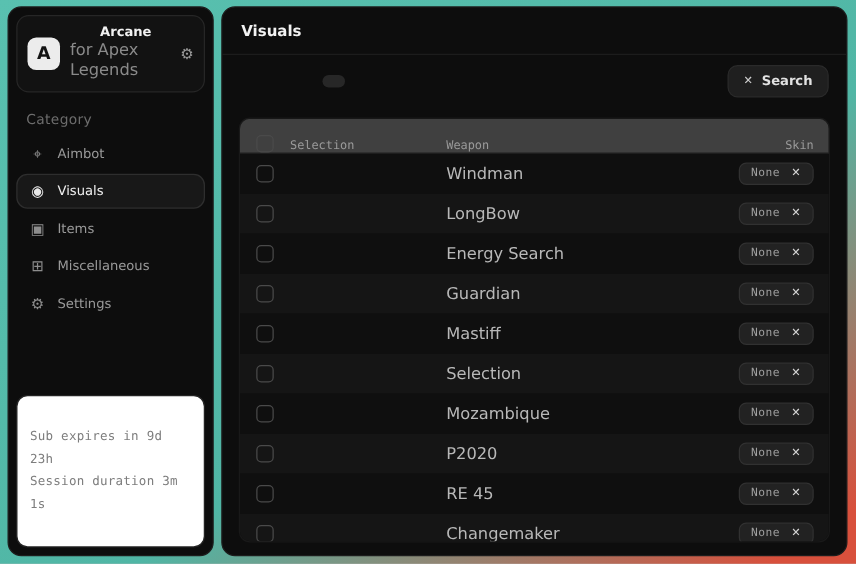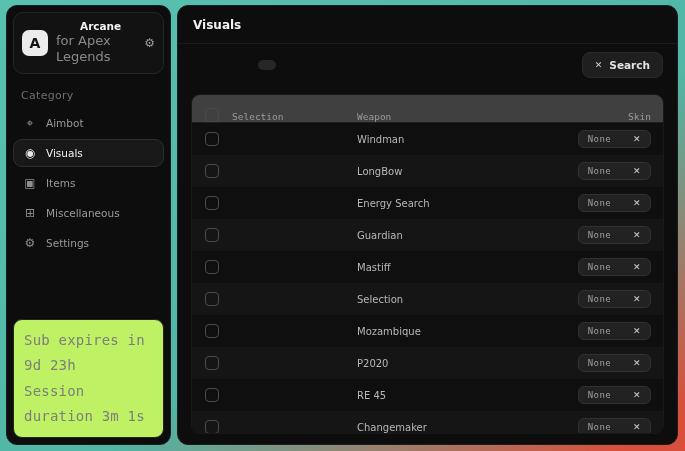--- a/index.html
+++ b/index.html
@@ -35,23 +35,23 @@
   .navitem {
     display:flex; align-items:center; gap:9px; height:28px; padding:0 9px;
     border:1px solid transparent; border-radius:9px; cursor:pointer;
     color:#9a9a9a; font-size:10.5px;
   }
   .navitem .nicon { font-size:12px; width:14px; text-align:center; color:#8d8d8d; }
   .navitem.active { background:#181818; border-color:#2e2e2e; color:#f0f0f0; }
   .navitem.active .nicon { color:#e8e8e8; }
   .sidespacer { flex:1; }
   .statusbox {
-    border:1px solid #242424; border-radius:9px; background:#bef264;
-    padding:8px 10px; font-family:"DejaVu Sans Mono","Liberation Mono",monospace;
-    font-size:14px; color:#7d7d7d; line-height:1.8; letter-spacing:.2px;
+    border:1px solid #242424; border-radius:9px; background:#ffffff;
+    padding:24px 10px; font-family:"DejaVu Sans Mono","Liberation Mono",monospace;
+    font-size:10px; color:#7d7d7d; line-height:1.8; letter-spacing:.2px;
   }
   
   .main { flex:1; display:flex; flex-direction:column; min-width:0; }
   .mainheader {
     padding:12px 15px 11px; border-bottom:1px solid #1c1c1c;
   }
   .maintitle { font-size:12px; font-weight:bold; color:#f2f2f2; }
   .tabsrow { display:flex; align-items:center; padding:8px 14px 6px; gap:4px; }
   .tab {
     background:transparent; border:none; color:#8d8d8d; font-size:10.5px;
@@ -80,24 +80,24 @@
     width:14px; height:14px; border:1.5px solid #4a4a4a; border-radius:4px;
     background:transparent; cursor:pointer;
   }
   .selheader { width:125px; flex:none; }
   .weaponcol { flex:1; text-align:left; }
   .skincol { flex:none; padding-right:12px; text-align:right; }
   .trow {
     display:flex; align-items:center; height:32px; background:#0f0f0f;
   }
   .trow:nth-child(even) { background:#151515; }
-  .trow .weaponcol { font-size:10px; color:#b8b8b8; }
+  .trow .weaponcol { font-size:13px; color:#b8b8b8; }
   .rowsel { width:125px; flex:none; }
   .skinbadge {
-    display:flex; align-items:center; gap:22px;
+    display:flex; align-items:center; gap:9px;
     background:#222; border:1px solid #313131; border-radius:6px;
     padding:3px 9px; cursor:pointer;
     font-family:"DejaVu Sans Mono","Liberation Mono",monospace;
     font-size:9px; color:#9f9f9f; letter-spacing:.4px;
   }
   .skinbadge .bx { color:#d5d5d5; font-size:9px; font-family:"DejaVu Sans",sans-serif; }
 </style>
 </head>
 <body>
 

